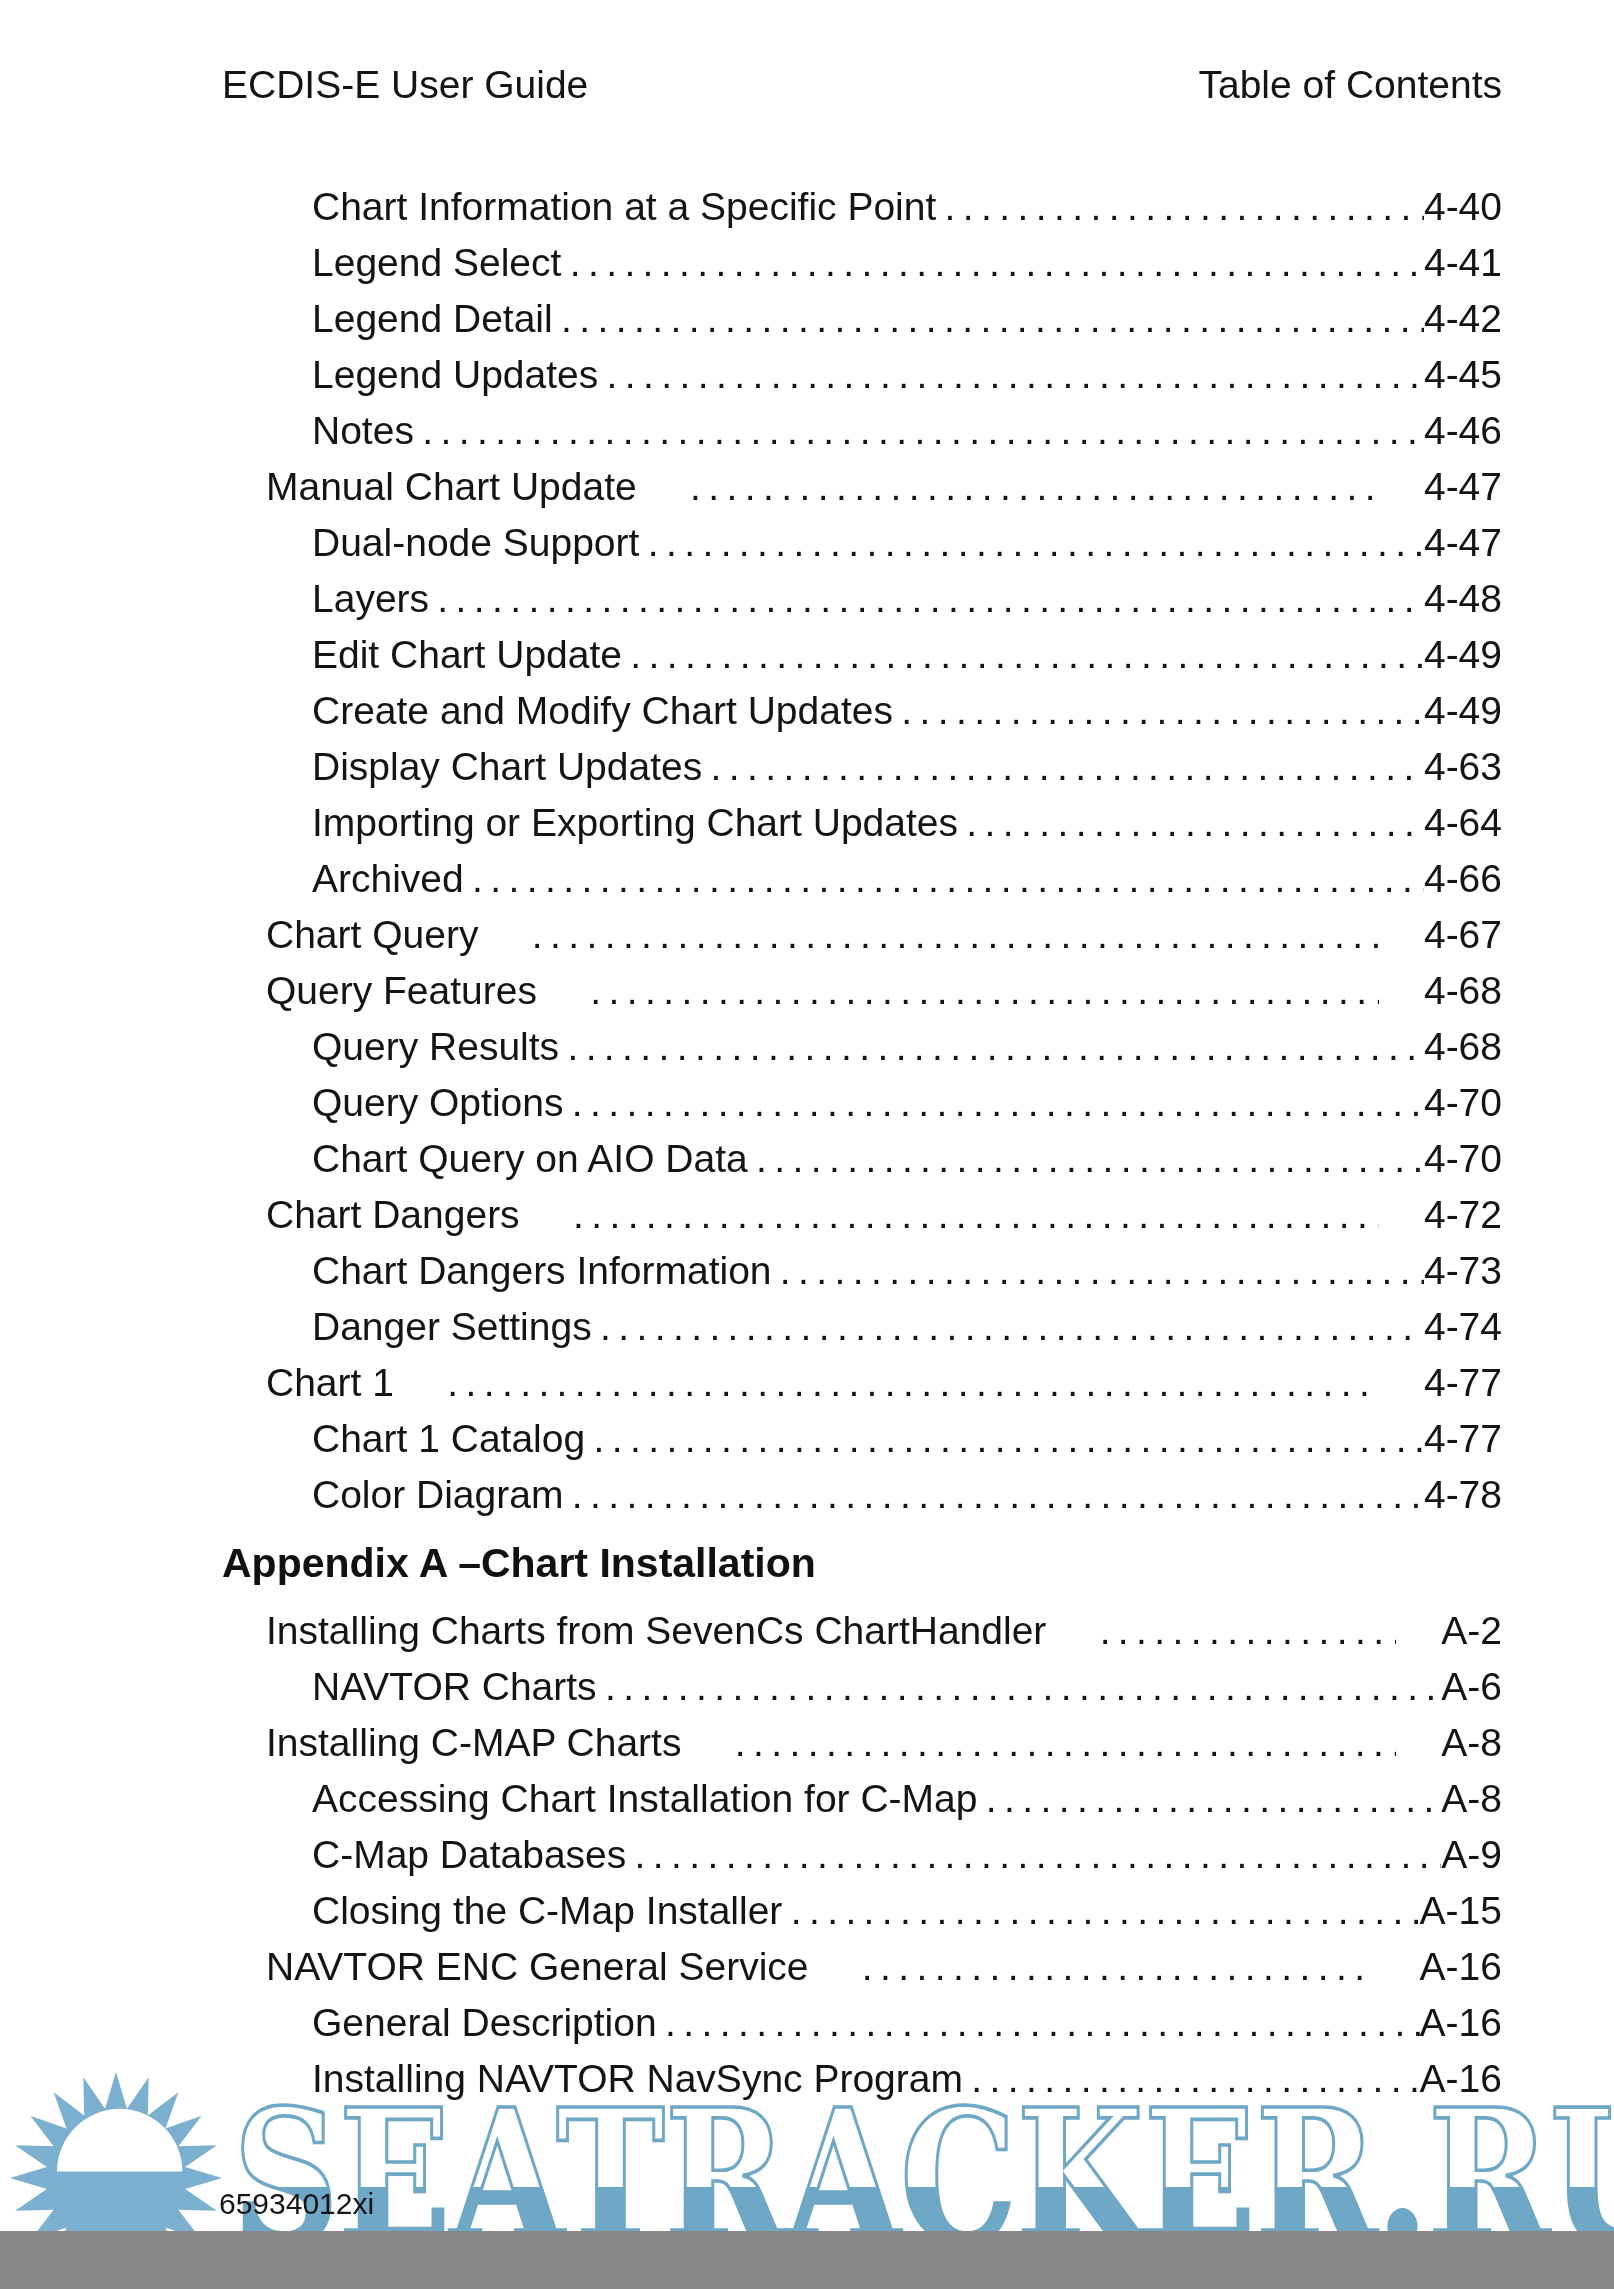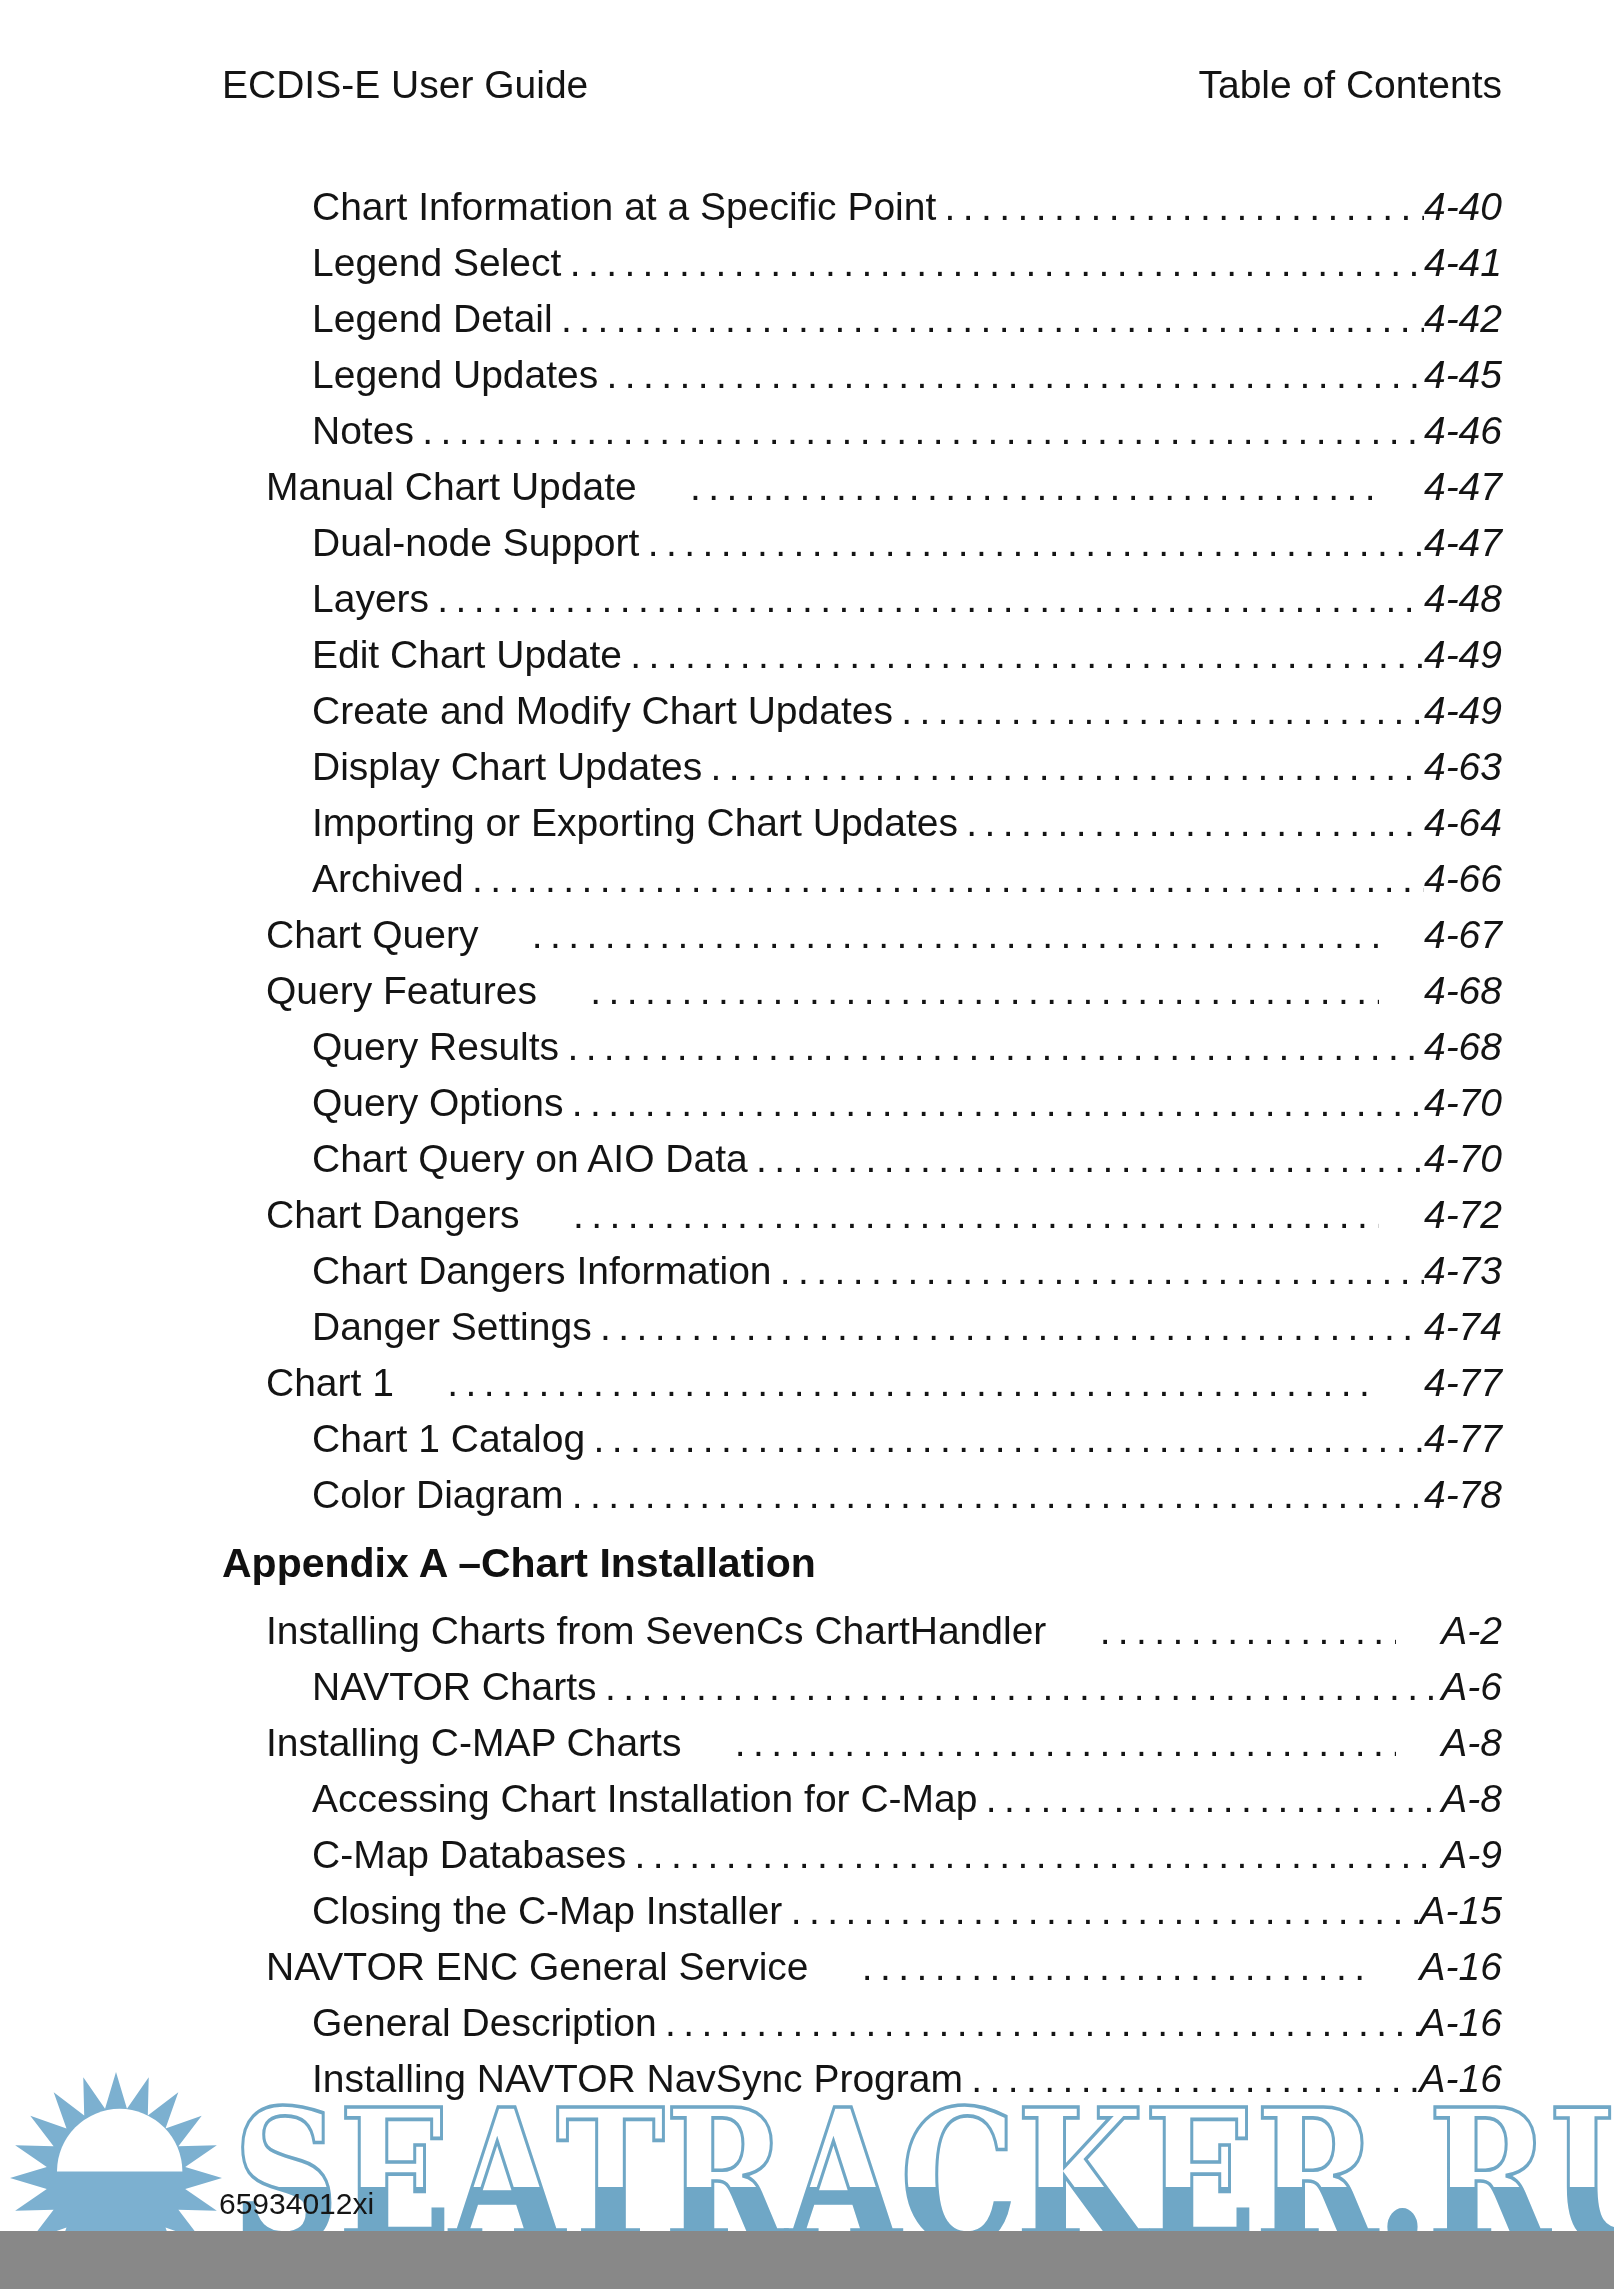--- a/index.html
+++ b/index.html
@@ -26,21 +26,21 @@
   .toc-row.lvl1{padding-left:44px;gap:45px;}
   .toc-row.lvl2{padding-left:90px;}
   .toc-row .label{white-space:nowrap;flex-shrink:0;}
   .dots{
     flex:1;overflow:hidden;white-space:nowrap;
     margin-left:8.3px;letter-spacing:7.4px;
   }
   .dots::after{
     content:"..........................................................................................................................................";
   }
-  .pagenum{white-space:nowrap;flex-shrink:0;margin-left:0;font-style:italic;}
+  .pagenum{white-space:nowrap;flex-shrink:0;margin-left:0;}
   .toc-heading{
     font-size:41px;font-weight:bold;line-height:80px;color:#111;
   }
   .footer{
     position:absolute;left:219px;top:2181px;width:1288px;
     display:flex;
     font-size:30px;line-height:46px;z-index:3;color:#151515;
   }
   
   .watermark{position:absolute;inset:0;z-index:1;pointer-events:none;}

